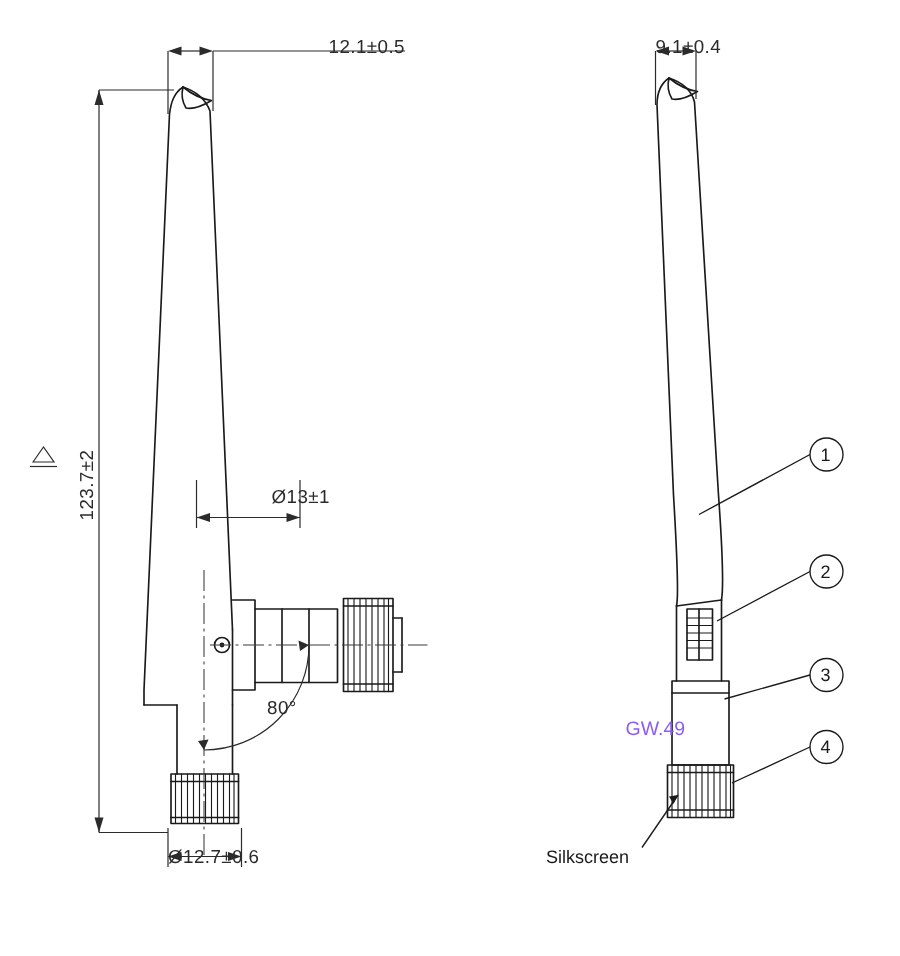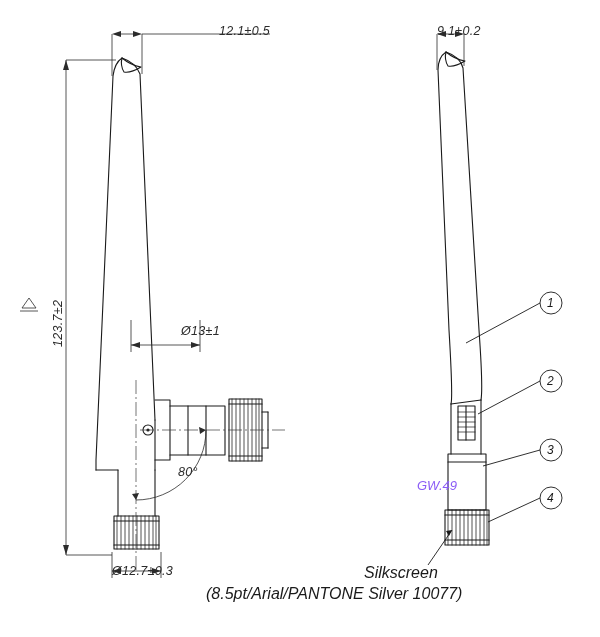--- a/index.html
+++ b/index.html
@@ -11,21 +11,20 @@
     width: 600px;
     height: 637px;
     font-family: "Liberation Sans", sans-serif;
     color: #000000;
     overflow: hidden;
   }
   #stage {
     position: relative;
     width: 600px;
     height: 637px;
-    font-style: italic;
   }
   #drawing {
     position: absolute;
     left: 0;
     top: 0;
   }
   .lbl {
     position: absolute;
     font-family: "Liberation Sans", sans-serif;
     color: #1a1a1a;
@@ -46,21 +45,21 @@
   }
   .callout-num {
     font-size: 12px;
     color: #1a1a1a;
   }
   .note {
     font-size: 12.5px;
     color: #8b5cf6;
   }
   .silk {
-    font-size: 16px;
+    font-size: 12px;
     color: #1a1a1a;
   }
 </style>
 </head>
 <body>
 
 <div id="stage">
 
   <svg id="drawing" width="600" height="637" viewBox="0 0 600 637">
 
@@ -231,34 +230,33 @@
     </g>
 
     <g stroke="#1a1a1a" stroke-width="0.9" fill="none">
       <line x1="428" y1="565" x2="452" y2="530"></line>
       <path d="M452,530 l -6,1 l 3,5 z" fill="#1a1a1a" stroke="none"></path>
     </g>
   </svg>
 
   <div class="lbl dim" style="left:219px; top:25px;">12.1±0.5</div>
 
-  <div class="lbl dim" style="left:437px; top:25px;">9.1±0.2</div>
+  <div class="lbl dim" style="left:437px; top:25px;">9.1±0.4</div>
 
   <div class="lbl dim-vert" style="left:52px; top:347px;">123.7±2</div>
 
   <div class="lbl dim" style="left:181px; top:325px;">Ø13±1</div>
 
-  <div class="lbl dim" style="left:112px; top:565px;">Ø12.7±0.3</div>
+  <div class="lbl dim" style="left:112px; top:565px;">Ø12.7±0.6</div>
 
   <div class="lbl dim" style="left:178px; top:466px;">80°</div>
 
   <div class="lbl callout-num" style="left:547px; top:297px;">1</div>
   <div class="lbl callout-num" style="left:547px; top:375px;">2</div>
   <div class="lbl callout-num" style="left:547px; top:444px;">3</div>
   <div class="lbl callout-num" style="left:547px; top:492px;">4</div>
 
   <div class="lbl note" style="left:417px; top:479px; font-size:13px;">GW.49</div>
 
   <div class="lbl silk" style="left:364px; top:565px;">Silkscreen</div>
 
-  <div class="lbl silk" style="left:206px; top:586px;">(8.5pt/Arial/PANTONE  Silver  10077)</div>
 
 </div>
 
 </body></html>

